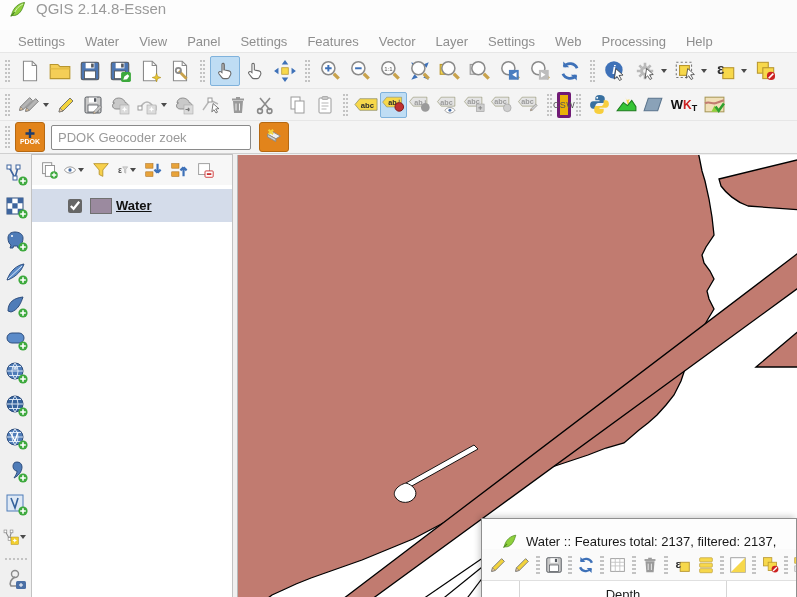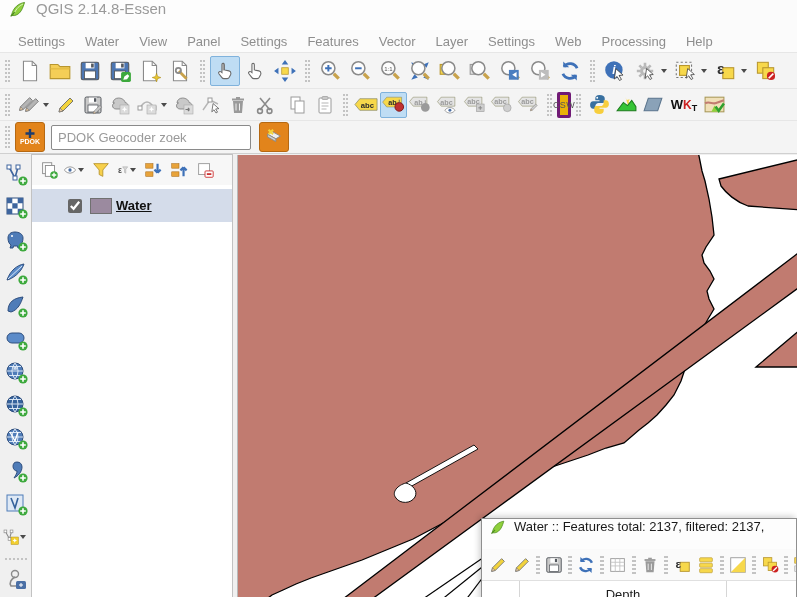--- a/index.html
+++ b/index.html
@@ -41,21 +41,21 @@
   .panel-tools{height:30px;display:flex;align-items:center;padding-left:4px;background:#f7f7f7}
   .panel-tools .b{width:26px;height:26px}
   .layer-row{margin-top:4px;height:33px;background:#d4dcea;display:flex;align-items:center;padding-left:36px}
   .layer-row input{width:14px;height:14px;accent-color:#666}
   .layer-row .sw{margin:0 4px 0 8px}
   .layer-row .lname{font-size:13px;font-weight:bold;text-decoration:underline;color:#111}
   
   .map{position:absolute;left:237px;top:1px;width:560px;height:443px;background:#fff;overflow:hidden;border-left:1px solid #b9b9b9}
   
   .attr{position:absolute;left:481px;top:364px;width:316px;height:233px;background:#fff;border:1px solid #8f8f8f;box-shadow:-2px -2px 6px rgba(0,0,0,.18)}
-  .attr-title{height:30px;display:flex;align-items:flex-start;padding-left:8px;background:#fdfdfd}
+  .attr-title{height:30px;display:flex;align-items:flex-end;padding-left:20px;background:#fdfdfd}
   .attr-title .at{font-size:13px;color:#1a1a1a;margin-left:8px;white-space:nowrap}
   .attr-tools{height:32px;display:flex;align-items:center;padding-left:4px;background:#fafafa;border-bottom:1px solid #e0e0e0;overflow:hidden}
   .attr-tools .b{width:24px;height:24px}
   .attr-tools .handle{height:18px;margin:0 2px}
   .tbl{position:relative;width:100%;height:171px;overflow:hidden;font-size:13px;color:#1c1c1c}
   .thead{display:flex;height:28px;border-bottom:1px solid #ababab;background:#fff}
   .th-n{width:38px;border-right:1px solid #d6d6d6}
   .th-depth{width:207px;border-right:1px solid #d6d6d6;display:flex;align-items:center;justify-content:center}
   svg text{font-family:"Liberation Sans",sans-serif}
 </style>

